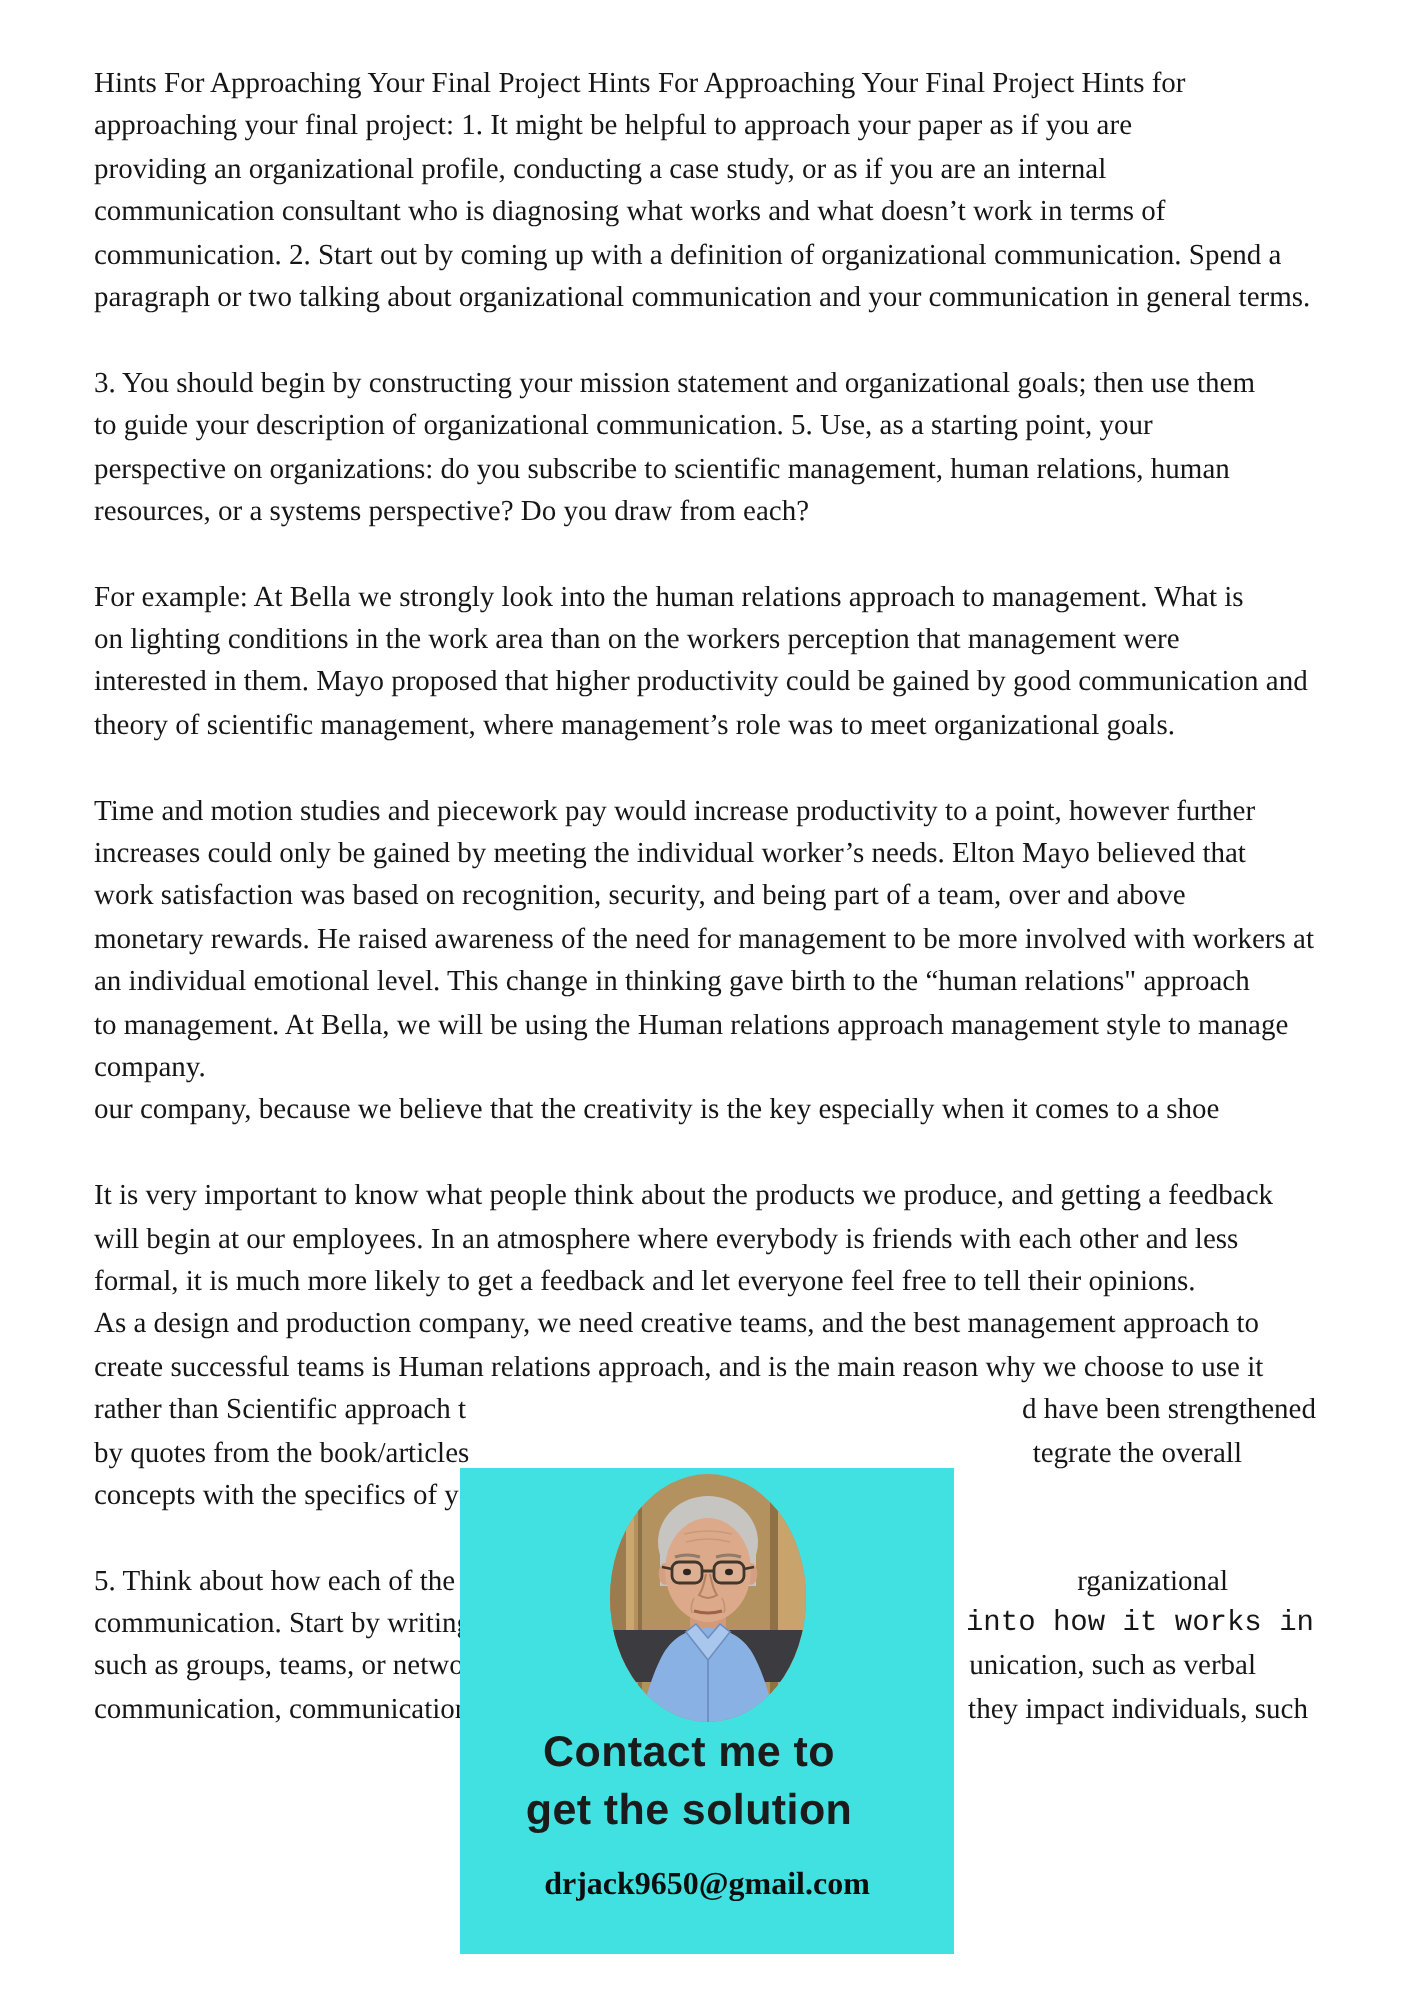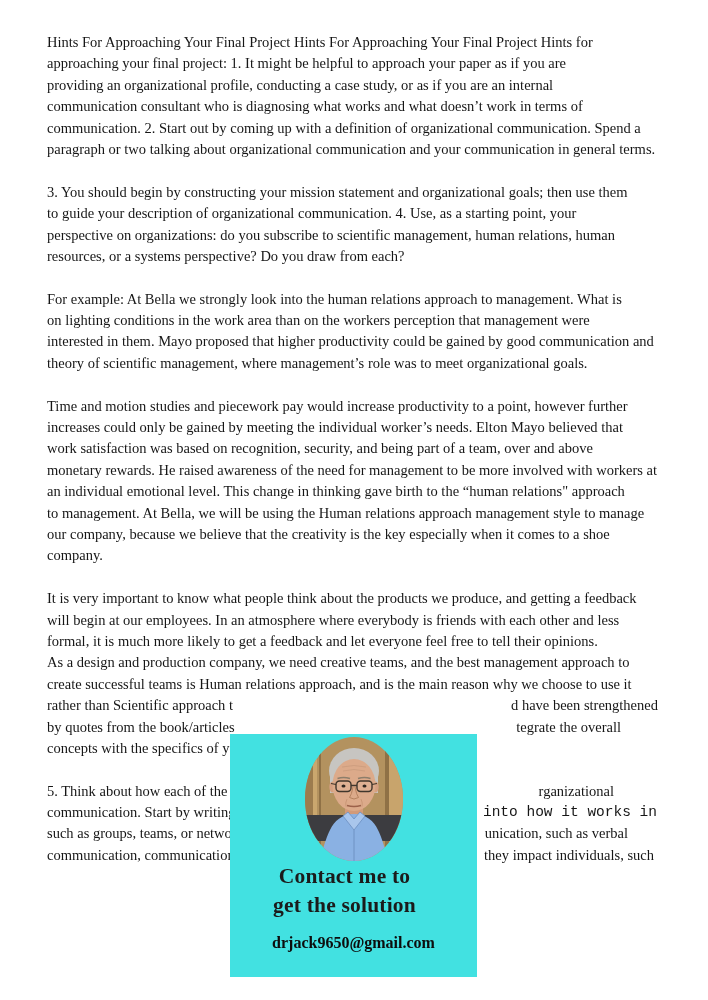--- a/index.html
+++ b/index.html
@@ -32,21 +32,21 @@
   .photo{
     position:absolute;
     left:50%;top:3px;
     transform:translateX(-50%);
     width:98px;height:124px;
   }
   .photo svg{display:block;width:98px;height:124px;}
   .caption{
     position:absolute;
     left:0;right:18px;top:128px;
-    font-family:Liberation Serif, serif;
+    font-family:Liberation Sans, sans-serif;
     font-weight:700;
     font-size:21.5px;
     line-height:29px;
     color:#1b1b1b;
     letter-spacing:0.2px;
   }
   .email{
     position:absolute;
     left:0;right:0;top:196px;
     font-family:"Liberation Serif", serif;
@@ -65,39 +65,39 @@
       <div class="para">
         <div class="line">Hints For Approaching Your Final Project Hints For Approaching Your Final Project Hints for</div>
         <div class="line">approaching your final project: 1. It might be helpful to approach your paper as if you are</div>
         <div class="line">providing an organizational profile, conducting a case study, or as if you are an internal</div>
         <div class="line">communication consultant who is diagnosing what works and what doesn’t work in terms of</div>
         <div class="line">communication. 2. Start out by coming up with a definition of organizational communication. Spend a</div>
         <div class="line">paragraph or two talking about organizational communication and your communication in general terms.</div>
       </div>
       <div class="para">
         <div class="line">3. You should begin by constructing your mission statement and organizational goals; then use them</div>
-        <div class="line">to guide your description of organizational communication. 4. Use, as a starting point, your</div>
+        <div class="line">to guide your description of organizational communication. 5. Use, as a starting point, your</div>
         <div class="line">perspective on organizations: do you subscribe to scientific management, human relations, human</div>
         <div class="line">resources, or a systems perspective? Do you draw from each?</div>
       </div>
       <div class="para">
         <div class="line">For example: At Bella we strongly look into the human relations approach to management. What is</div>
         <div class="line">on lighting conditions in the work area than on the workers perception that management were</div>
         <div class="line">interested in them. Mayo proposed that higher productivity could be gained by good communication and</div>
         <div class="line">theory of scientific management, where management’s role was to meet organizational goals.</div>
       </div>
       <div class="para">
         <div class="line">Time and motion studies and piecework pay would increase productivity to a point, however further</div>
         <div class="line">increases could only be gained by meeting the individual worker’s needs. Elton Mayo believed that</div>
         <div class="line">work satisfaction was based on recognition, security, and being part of a team, over and above</div>
         <div class="line">monetary rewards. He raised awareness of the need for management to be more involved with workers at</div>
         <div class="line">an individual emotional level. This change in thinking gave birth to the “human relations" approach</div>
         <div class="line">to management. At Bella, we will be using the Human relations approach management style to manage</div>
+        <div class="line">company.</div>
         <div class="line">our company, because we believe that the creativity is the key especially when it comes to a shoe</div>
-        <div class="line">company.</div>
       </div>
       <div class="para">
         <div class="line">It is very important to know what people think about the products we produce, and getting a feedback</div>
         <div class="line">will begin at our employees. In an atmosphere where everybody is friends with each other and less</div>
         <div class="line">formal, it is much more likely to get a feedback and let everyone feel free to tell their opinions.</div>
         <div class="line">As a design and production company, we need creative teams, and the best management approach to</div>
         <div class="line">create successful teams is Human relations approach, and is the main reason why we choose to use it</div>
         <div class="line split"><span>rather than Scientific approach t</span><span style="margin-right: 4px;">d have been strengthened</span></div>
         <div class="line split"><span>by quotes from the book/articles</span><span style="margin-right: 41px;">tegrate the overall</span></div>
         <div class="line split"><span>concepts with the specifics of yo</span><span style="margin-right: 0px;"></span></div>

